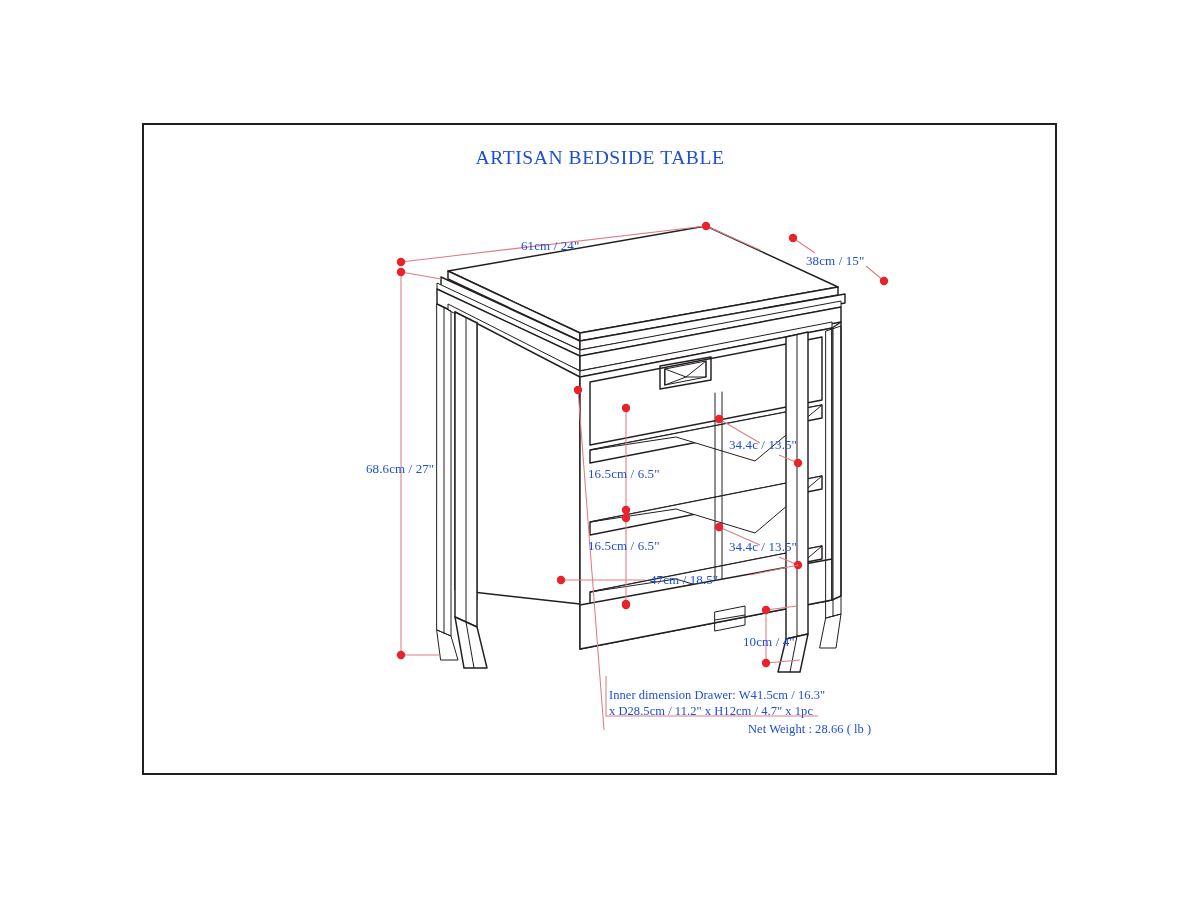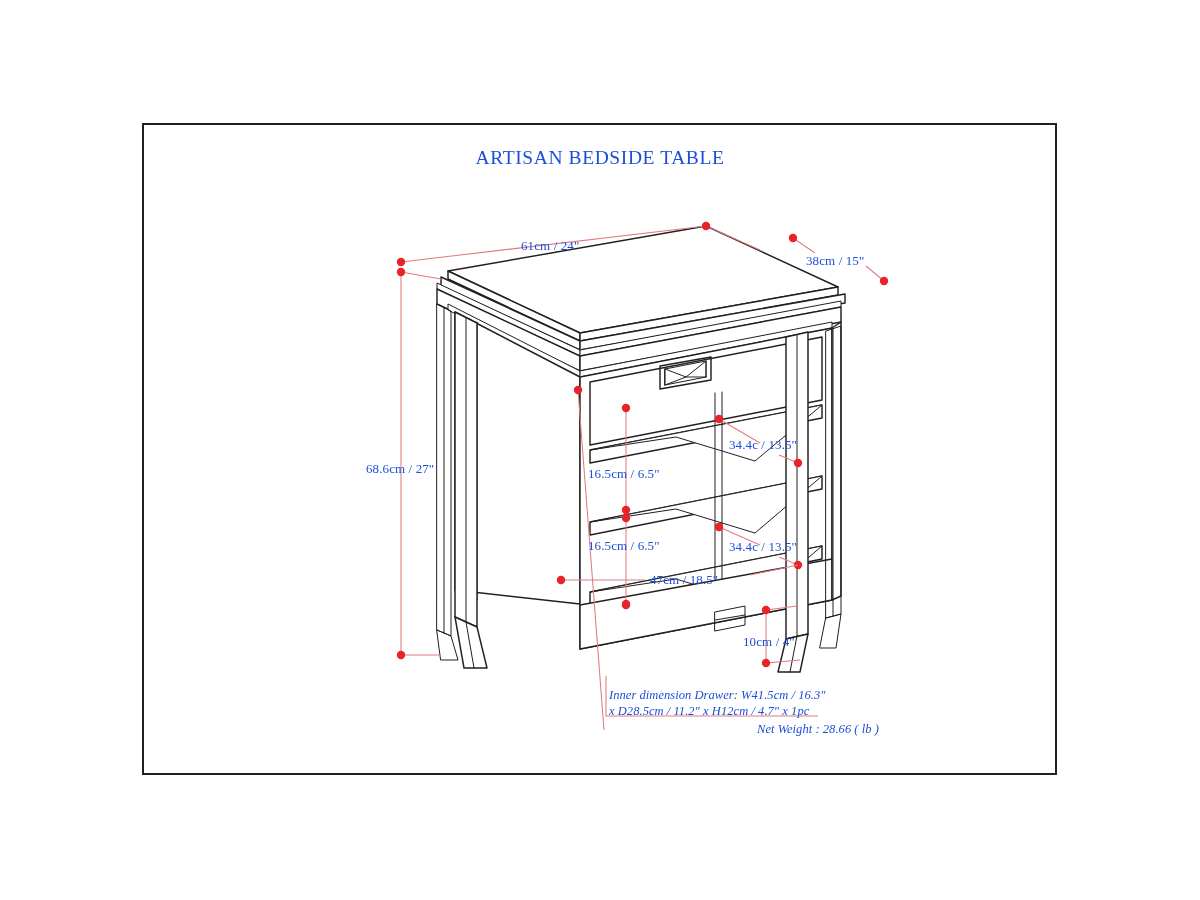--- a/index.html
+++ b/index.html
@@ -54,33 +54,32 @@
     font-size: 19.5px;
     letter-spacing: 0.6px;
   }
   .dim-label {
     font-size: 13px;
     letter-spacing: 0.1px;
   }
   .note-label {
     font-size: 12.5px;
     letter-spacing: 0.05px;
-    font-style: italic;
   }
   #lbl-width-top   { left: 521px; top: 238px; }
   #lbl-depth-top   { left: 806px; top: 253px; }
   #lbl-height      { left: 366px; top: 461px; }
   #lbl-shelf1-w    { left: 588px; top: 466px; }
   #lbl-shelf1-d    { left: 729px; top: 437px; }
   #lbl-shelf2-w    { left: 588px; top: 538px; }
   #lbl-shelf2-d    { left: 729px; top: 539px; }
   #lbl-inner-w     { left: 650px; top: 572px; }
   #lbl-leg         { left: 743px; top: 634px; }
   #note-drawer     { left: 609px; top: 688px; }
-  #note-weight     { left: 748px; top: 722px; margin-left: 9px; }
+  #note-weight     { left: 748px; top: 722px; }
   .note-line { display: block; }
 </style>
 </head>
 <body>
 
 <div id="page">
 
   <div id="frame"></div>
 
   <svg id="drawing-svg" viewBox="0 0 1200 900">

